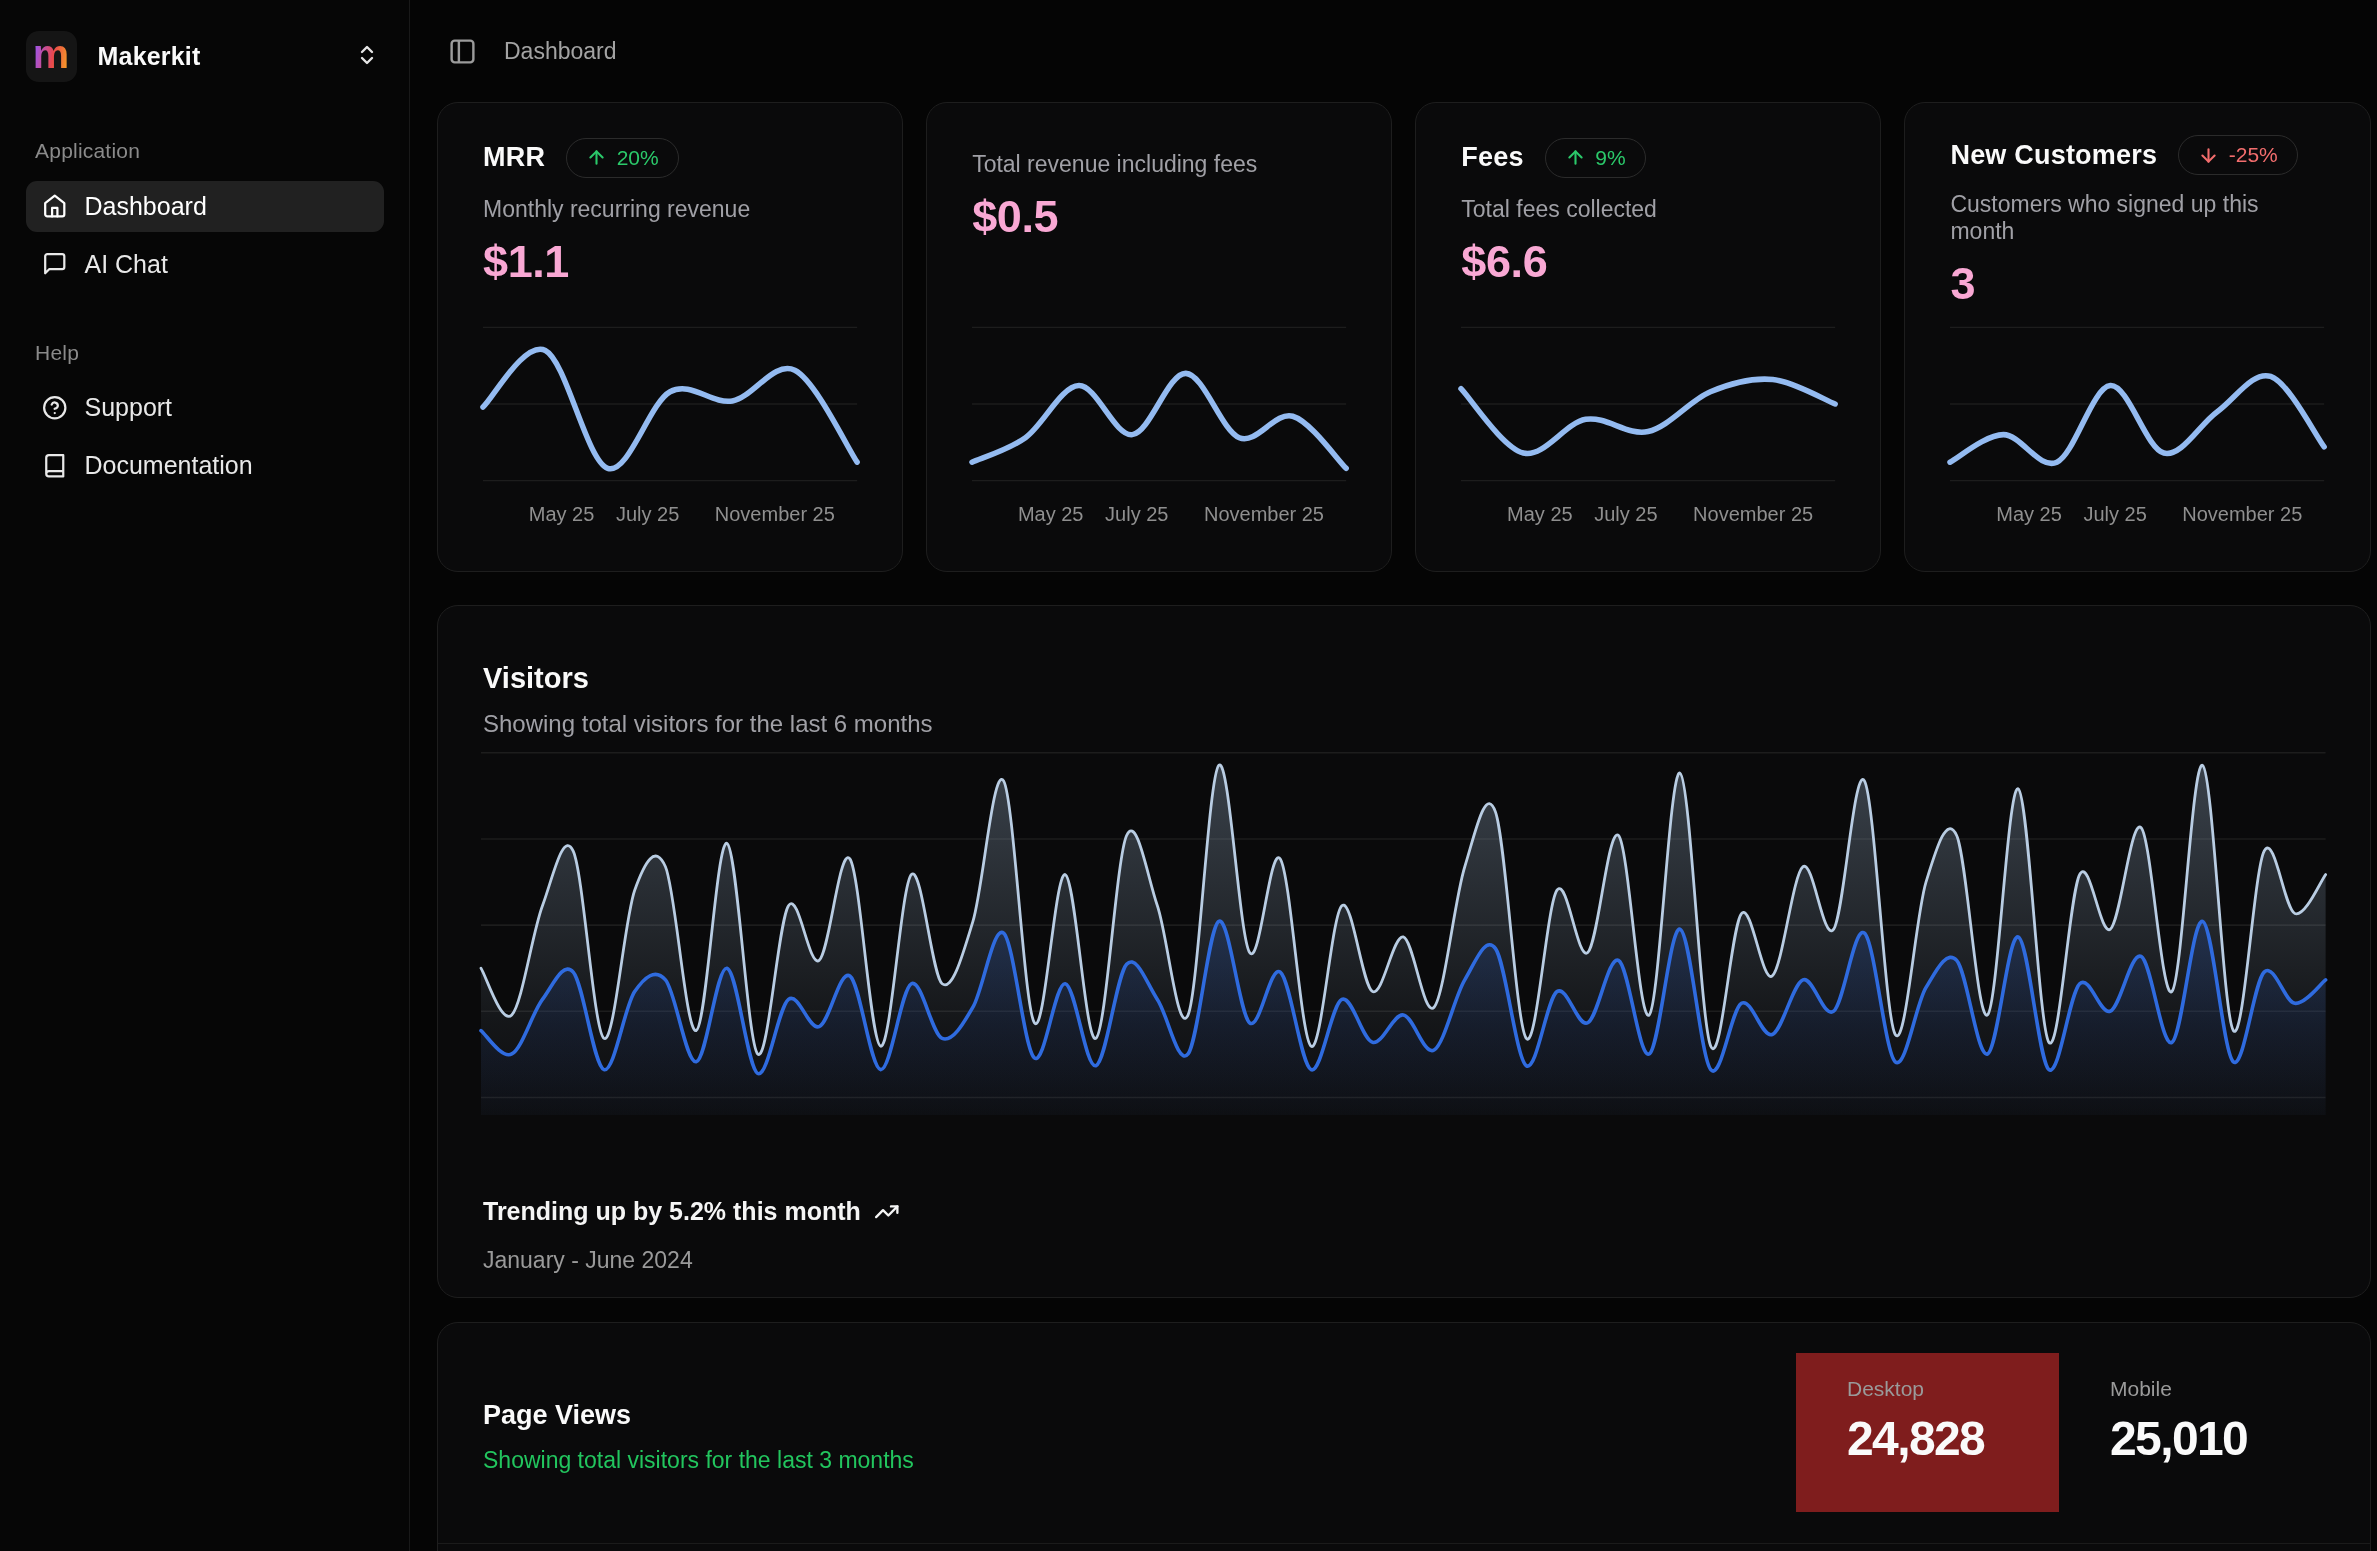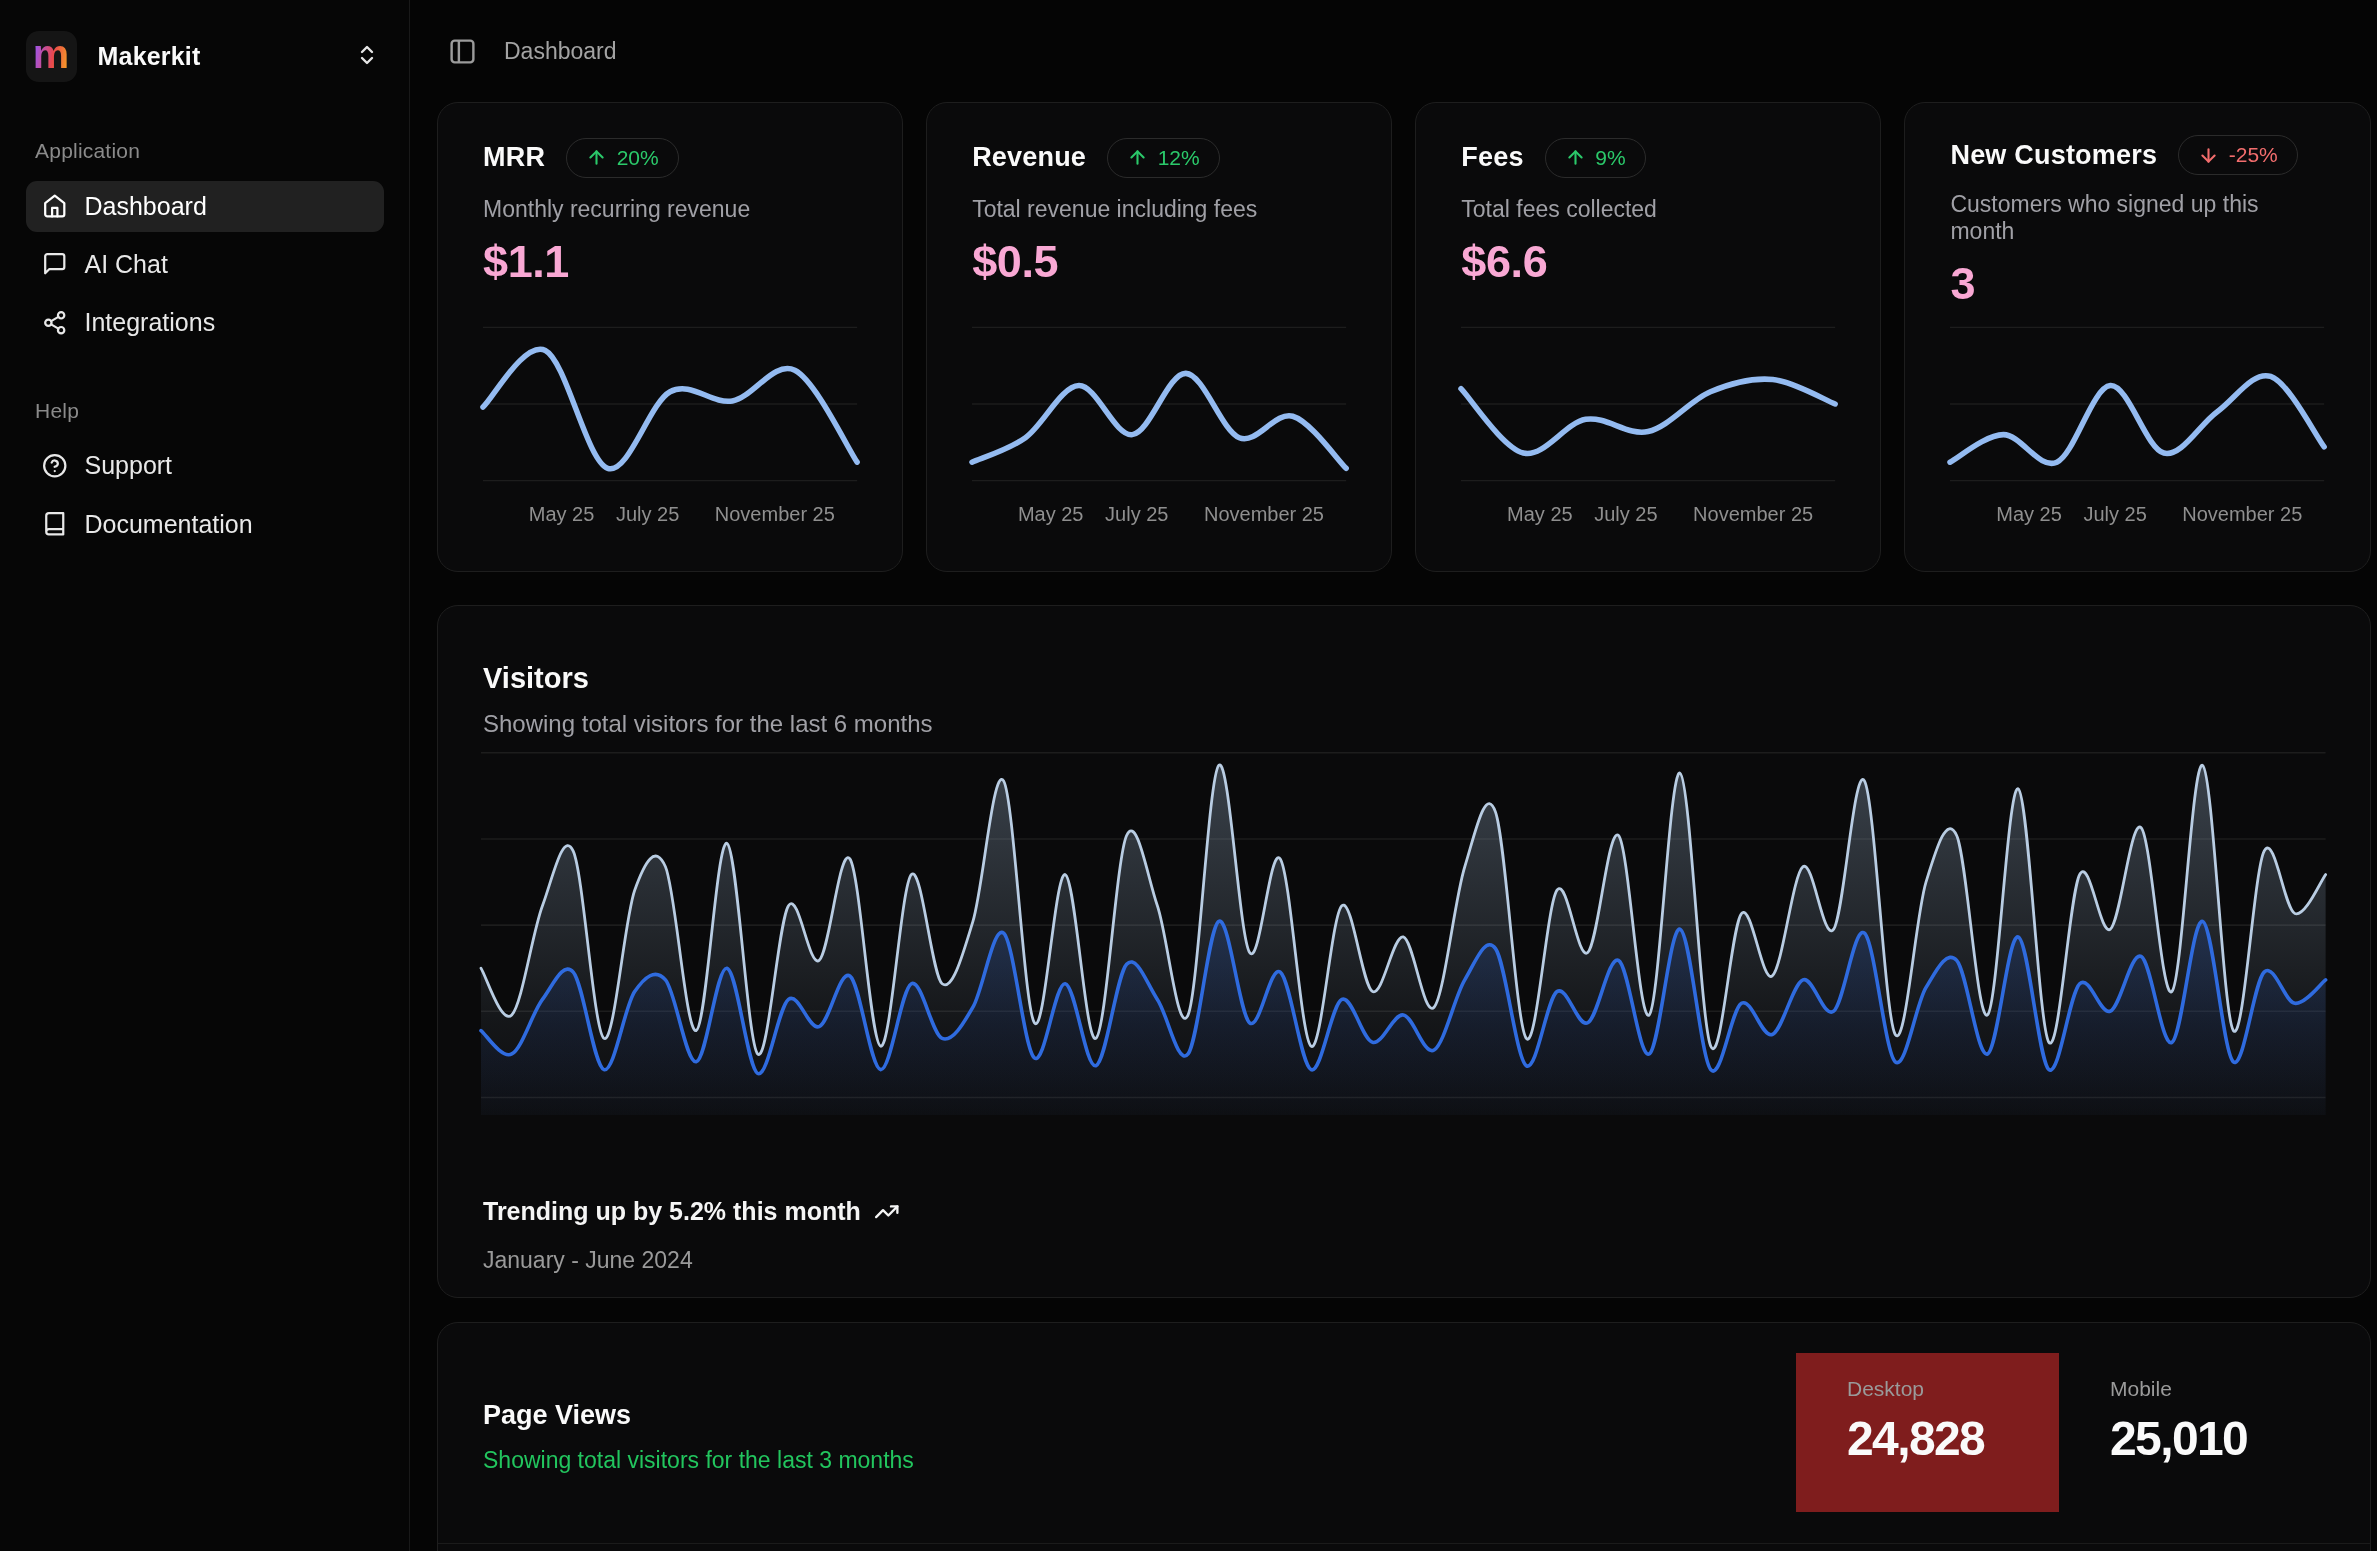--- a/index.html
+++ b/index.html
@@ -144,32 +144,20 @@
         <span>Dashboard</span>
       </a>
       <a class="nav-item">
         <span class="icn">
           <svg width="25.5" height="25.5" viewBox="0 0 24 24" fill="none" stroke="currentColor" stroke-width="2.1" stroke-linecap="round" stroke-linejoin="round">
               <path d="M21 15a2 2 0 0 1-2 2H7l-4 4V5a2 2 0 0 1 2-2h14a2 2 0 0 1 2 2z"></path>
             </svg>
         </span>
         <span>AI Chat</span>
       </a>
-      <a class="nav-item">
-        <span class="icn">
-          <svg width="25.5" height="25.5" viewBox="0 0 24 24" fill="none" stroke="currentColor" stroke-width="2.1" stroke-linecap="round" stroke-linejoin="round">
-              <circle cx="18" cy="5" r="3"></circle>
-              <circle cx="6" cy="12" r="3"></circle>
-              <circle cx="18" cy="19" r="3"></circle>
-              <line x1="8.6" y1="10.5" x2="15.4" y2="6.5"></line>
-              <line x1="8.6" y1="13.5" x2="15.4" y2="17.5"></line>
-            </svg>
-        </span>
-        <span>Integrations</span>
-      </a>
     </nav>
 
     <div class="section-label second">Help</div>
     <nav class="nav">
       <a class="nav-item">
         <span class="icn">
           <svg width="25.5" height="25.5" viewBox="0 0 24 24" fill="none" stroke="currentColor" stroke-width="2.1" stroke-linecap="round" stroke-linejoin="round">
               <circle cx="12" cy="12" r="10"></circle>
               <path d="M9.1 9a3 3 0 0 1 5.8 1c0 2-3 3-3 3"></path>
               <line x1="12" y1="17" x2="12.01" y2="17"></line>
@@ -228,33 +216,20 @@
               </svg>
             <div class="tick-row">
               <span class="t0">May 25</span>
               <span class="t1">July 25</span>
               <span class="t2">November 25</span>
             </div>
           </div>
         </article>
 
         <article class="card stat-card">
-          <div class="stat-head">
-            <span class="stat-title">Revenue</span>
-            <span class="badge up">
-              <span class="arr arr-up">
-                  <svg width="21" height="21" viewBox="0 0 24 24" fill="none" stroke="currentColor" stroke-width="2.4" stroke-linecap="round" stroke-linejoin="round">
-                    <path d="M12 19V5"></path>
-                    <path d="m5 12 7-7 7 7"></path>
-                  </svg>
-                </span>
-
-              <span>12%</span>
-            </span>
-          </div>
           <div class="stat-desc">Total revenue including fees</div>
           <div class="stat-value">$0.5</div>
           <div class="spark-wrap">
             <svg class="spark" viewBox="0 0 474 236">
                 <line x1="0" y1="21" x2="474" y2="21" stroke="#1d1d1d" stroke-width="1.6"></line>
                 <line x1="0" y1="118" x2="474" y2="118" stroke="#1d1d1d" stroke-width="1.6"></line>
                 <line x1="0" y1="215" x2="474" y2="215" stroke="#1d1d1d" stroke-width="1.6"></line>
                 <path d="M0.0,191.7C11.3,186.5 45.1,176.8 67.7,160.7C90.3,144.5 112.9,95.4 135.4,94.7C158.0,94.1 180.6,159.4 203.1,156.8C225.7,154.2 248.3,78.6 270.9,79.2C293.4,79.8 316.0,151.6 338.6,160.7C361.1,169.7 383.7,127.1 406.3,133.5C428.9,140.0 462.7,188.5 474.0,199.5" fill="none" stroke="#94bbf1" stroke-width="7" stroke-linecap="round" stroke-linejoin="round"></path>
               </svg>
             <div class="tick-row">

